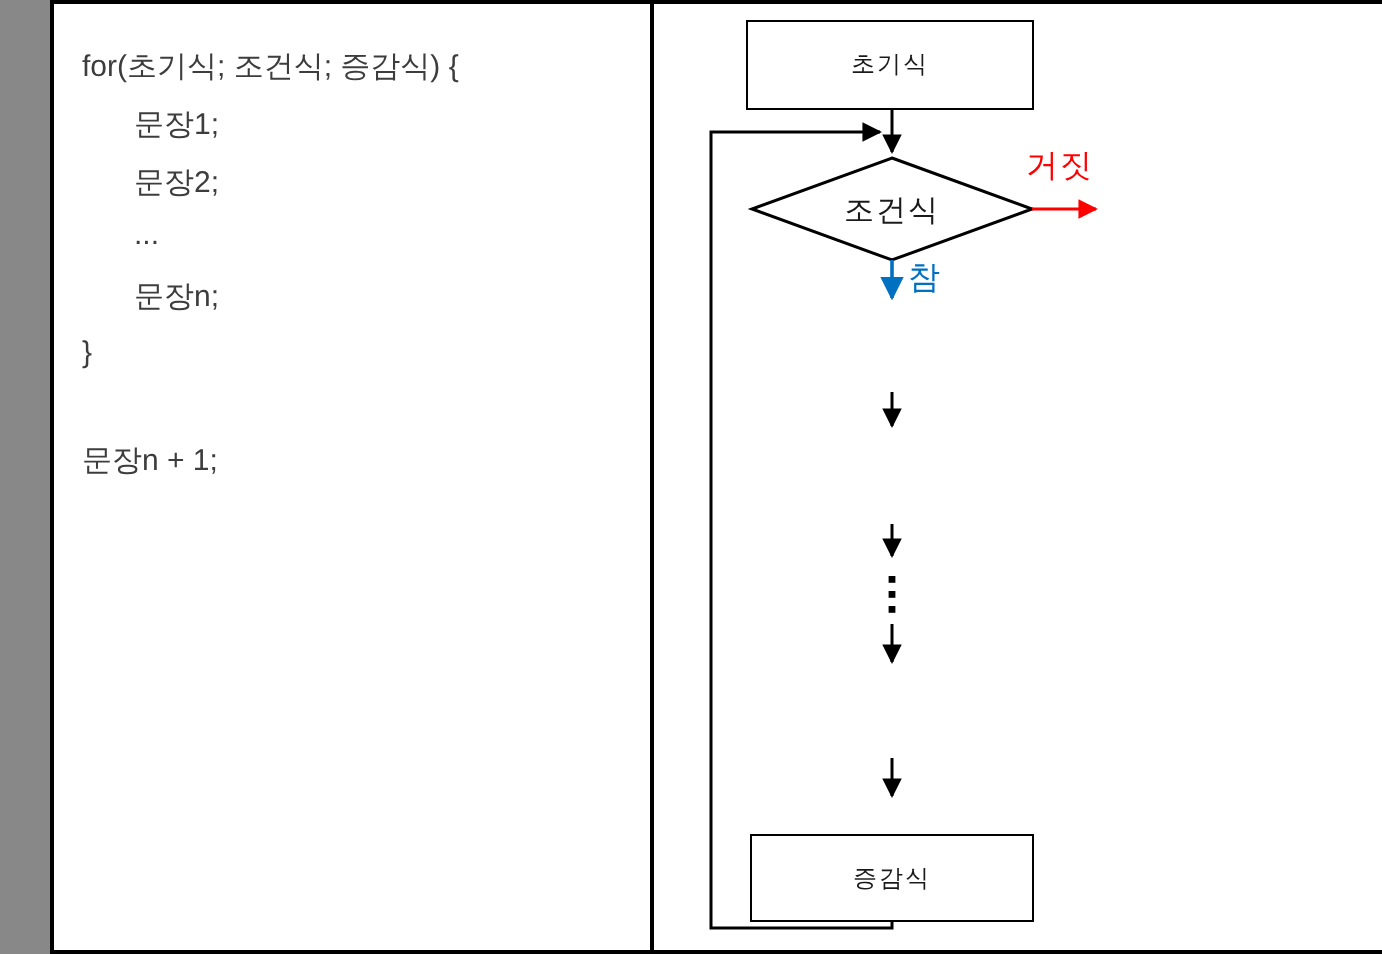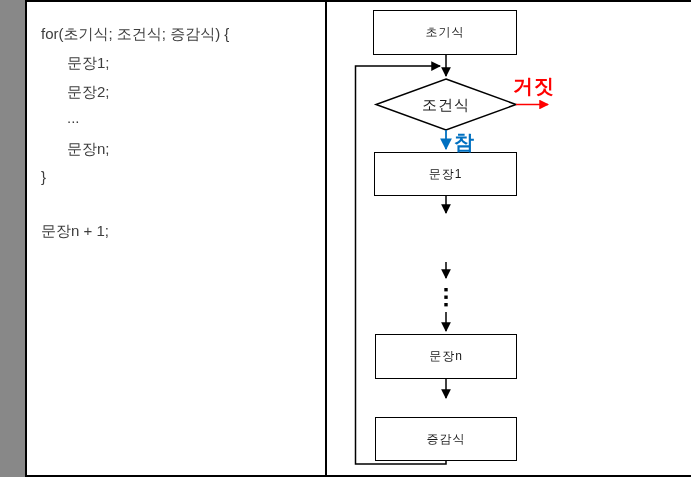--- a/index.html
+++ b/index.html
@@ -55,22 +55,22 @@
   .node-stmt2     { left: 348px; top: 214px; width: 143px; height: 46px; }
   .node-stmtn     { left: 348px; top: 332px; width: 142px; height: 45px; }
   .node-increment { left: 348px; top: 415px; width: 142px; height: 44px; align-items: center; }
   .node-afterloop { left: 524px; top: 81px;  width: 142px; height: 42px; }
   .diamond-label {
     position: absolute; left: 359px; top: 94px; width: 120px;
     text-align: center; font-size: 15px; color: #1a1a1a; letter-spacing: 1px;
   }
   .branch-label {
     position: absolute;
-    font-size: 20px;
-    font-weight: bold;
+    font-size: 16px;
+    font-weight: normal;
     letter-spacing: 1px;
   }
   .label-false { left: 486px; top: 71px;  color: #ff0000; }
   .label-true  { left: 427px; top: 127px; color: #0070c0; }
 </style>
 </head>
 <body>
 
 <div class="screen">
 
@@ -122,26 +122,20 @@
       </g>
 
       <path d="M419 310 V329" fill="none" stroke="#000000" stroke-width="1.5" marker-end="url(#ah-black)"></path>
 
       <path d="M419 377 V396" fill="none" stroke="#000000" stroke-width="1.5" marker-end="url(#ah-black)"></path>
     </svg>
 
     <div class="flow-node node-init" style="left:46px">
         <span>초기식</span>
       </div>
-    <div class="flow-node node-stmt1" style="left:47px">
-        <span>문장1</span>
-      </div>
-    <div class="flow-node node-stmtn" style="left:48px">
-        <span>문장n</span>
-      </div>
     <div class="flow-node node-increment" style="left:48px">
         <span>증감식</span>
       </div>
 
     <div class="diamond-label" style="left:59px">조건식</div>
 
     <div class="branch-label label-false" style="left:186px">거짓</div>
     <div class="branch-label label-true" style="left:127px">참</div>
   </div>
 

